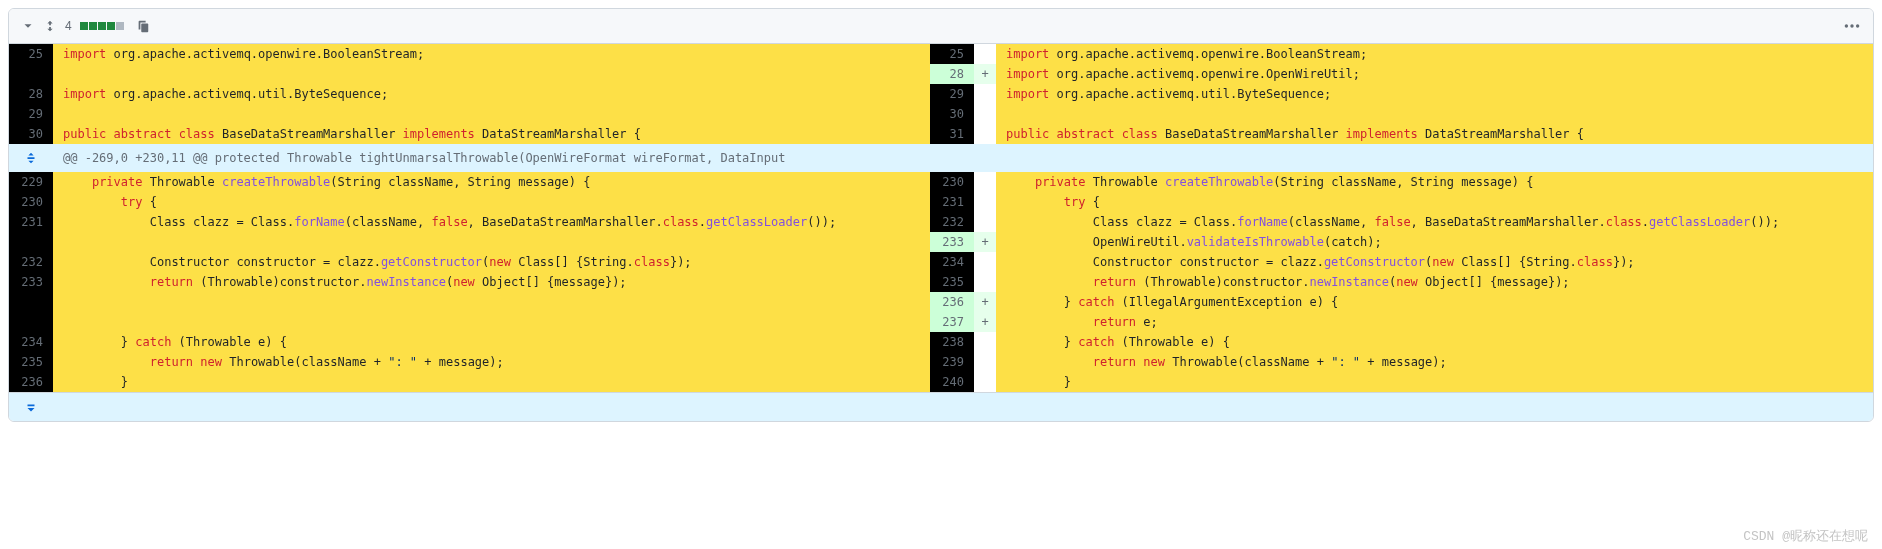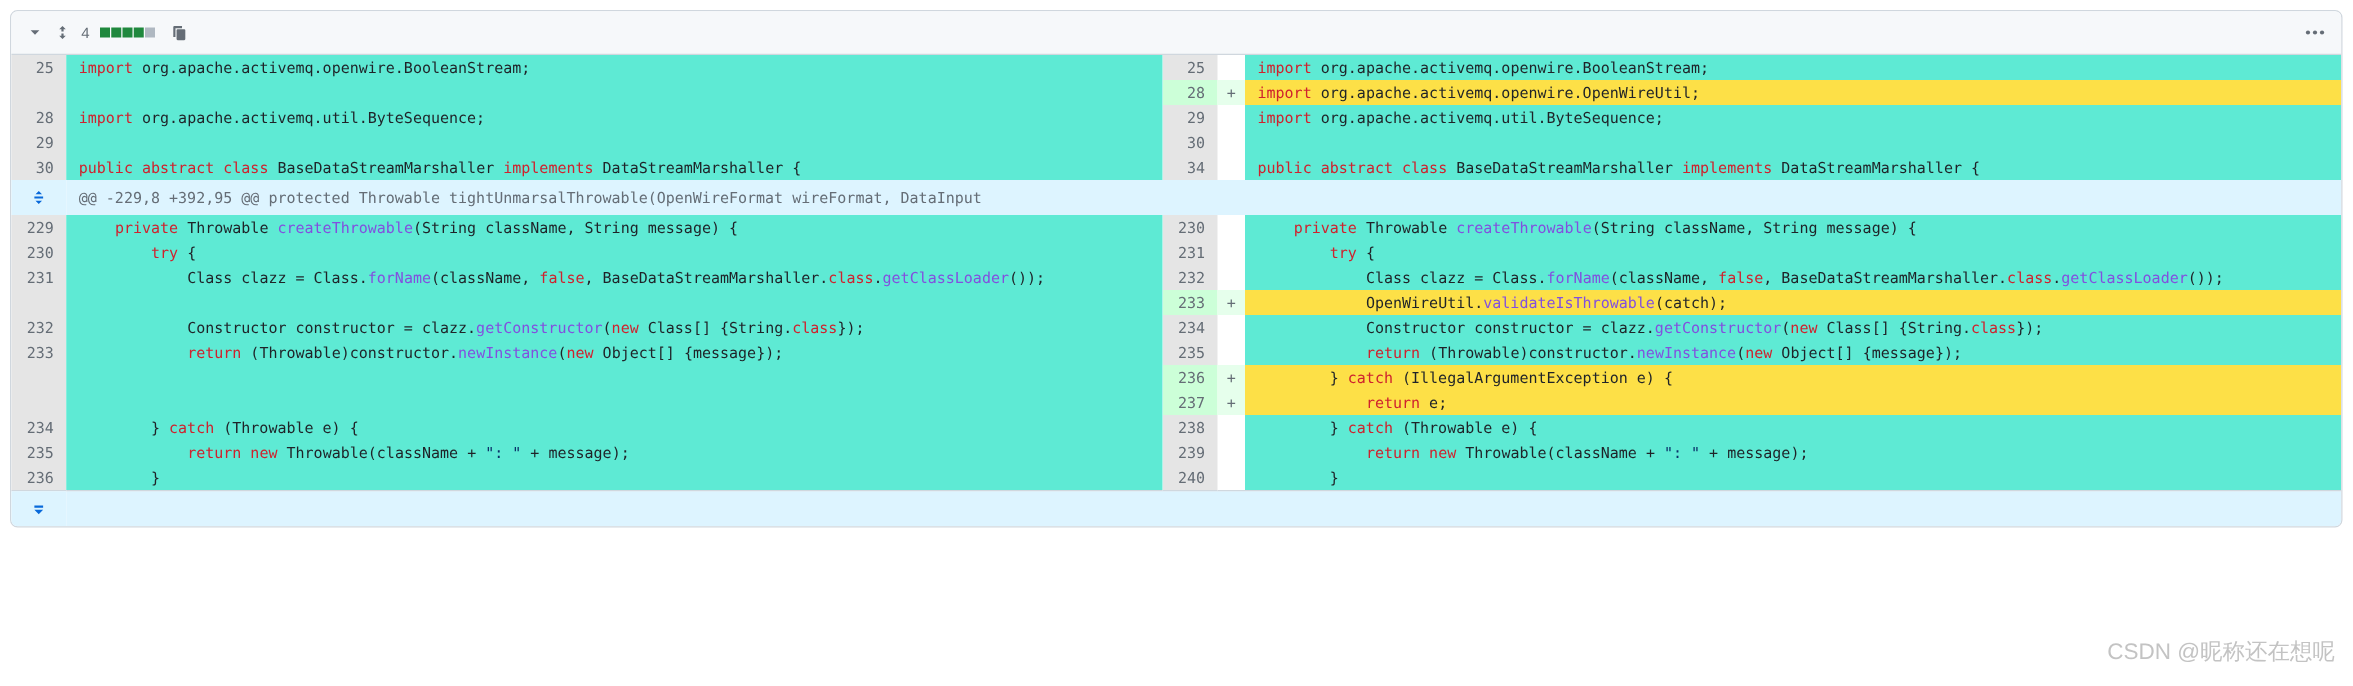--- a/index.html
+++ b/index.html
@@ -11,36 +11,36 @@
 .expand-all-icon { width: 14px; height: 14px; fill: #656d76; cursor: pointer; }
 .diff-count { color: #656d76; font-size: 12px; }
 .diffstat { display: flex; gap: 1px; }
 .diffstat-block { width: 8px; height: 8px; background: #1f883d; }
 .diffstat-block.neutral { background: #afb8c1; }
 .file-path { font-family: ui-monospace, SFMono-Regular, "SF Mono", Menlo, Consolas, monospace; font-size: 12px; color: #656d76; }
 .copy-icon { width: 14px; height: 14px; fill: #656d76; cursor: pointer; margin-left: 4px; }
 .kebab { width: 18px; height: 18px; fill: #656d76; cursor: pointer; }
 .diff-table { width: 100%; border-collapse: collapse; table-layout: fixed; font-family: ui-monospace, SFMono-Regular, "SF Mono", Menlo, Consolas, monospace; font-size: 12px; line-height: 20px; }
 .diff-table td { vertical-align: top; white-space: pre; overflow: hidden; }
-.num-cell { width: 44px; text-align: right; padding: 0 10px; color: #656d76; user-select: none; background: #e5e5e5; position: relative; }
+.num-cell { width: 44px; text-align: right; padding: 0 10px; color: #656d76; user-select: none; background: #000000; position: relative; }
 .num-cell.addition { background: #ccffd8; }
 .marker-cell { width: 22px; text-align: center; color: #656d76; background: #fff; }
 .marker-cell.addition { background: #e6ffec; }
-.code-cell { padding: 0 10px; background: #5eead4; }
+.code-cell { padding: 0 10px; background: #fde047; }
 .code-cell.addition { background: #fde047; }
 .expand-row td { background: #ddf4ff; }
 .expand-row .num-cell { background: #ddf4ff; }
 .expand-row .expand-button { display: flex; align-items: center; justify-content: center; height: 28px; }
 .expand-icon { width: 14px; height: 14px; fill: #0969da; }
 .hunk-header { color: #656d76; padding: 4px 10px; }
 .kw-import, .kw-public, .kw-abstract, .kw-class, .kw-implements, .kw-private, .kw-try, .kw-false, .kw-new, .kw-return, .kw-catch { color: #cf222e; }
 .fn-call { color: #8250df; }
 .str-lit { color: #0a3069; }
 .bottom-expand { border-top: 1px solid #d0d7de; }
-.watermark { position: fixed; bottom: 16px; right: 14px; color: #aaa; font-size: 18px; font-family: Liberation Sans, sans-serif; opacity: 0.7; }
+.watermark { position: fixed; bottom: 4px; right: 14px; color: #aaa; font-size: 13px; font-family: Liberation Mono, monospace; opacity: 0.7; }
 </style>
 </head>
 <body>
 
 <div class="file-container">
   <div class="file-header">
     <div class="file-header-left">
       <svg class="chevron" viewBox="0 0 16 16">
           <path d="M4 6l4 4 4-4z"></path>
         </svg>
@@ -107,30 +107,30 @@
         <td class="num-cell">29</td>
         <td class="code-cell"></td>
         <td class="num-cell">30</td>
         <td class="marker-cell"></td>
         <td class="code-cell"></td>
       </tr>
 
       <tr>
         <td class="num-cell">30</td>
         <td class="code-cell"><span class="kw-public">public</span> <span class="kw-abstract">abstract</span> <span class="kw-class">class</span><span> BaseDataStreamMarshaller </span><span class="kw-implements">implements</span><span> DataStreamMarshaller {</span></td>
-        <td class="num-cell">34</td>
+        <td class="num-cell">31</td>
         <td class="marker-cell"></td>
         <td class="code-cell"><span class="kw-public">public</span> <span class="kw-abstract">abstract</span> <span class="kw-class">class</span><span> BaseDataStreamMarshaller </span><span class="kw-implements">implements</span><span> DataStreamMarshaller {</span></td>
       </tr>
 
       <tr class="expand-row">
         <td class="num-cell"><div class="expand-button"><svg class="expand-icon" viewBox="0 0 16 16">
                 <path d="M8 2l3 3H5l3-3zm0 12l-3-3h6l-3 3zM4 7h8v2H4z"></path>
               </svg></div></td>
-        <td class="hunk-header" colspan="4">@@ -229,8 +392,95 @@ protected Throwable tightUnmarsalThrowable(OpenWireFormat wireFormat, DataInput</td>
+        <td class="hunk-header" colspan="4">@@ -269,0 +230,11 @@ protected Throwable tightUnmarsalThrowable(OpenWireFormat wireFormat, DataInput</td>
       </tr>
 
       <tr>
         <td class="num-cell">229</td>
         <td class="code-cell"><span>    </span><span class="kw-private">private</span><span> Throwable </span><span class="fn-call">createThrowable</span><span>(String className, String message) {</span></td>
         <td class="num-cell">230</td>
         <td class="marker-cell"></td>
         <td class="code-cell"><span>    </span><span class="kw-private">private</span><span> Throwable </span><span class="fn-call">createThrowable</span><span>(String className, String message) {</span></td>
       </tr>
 

